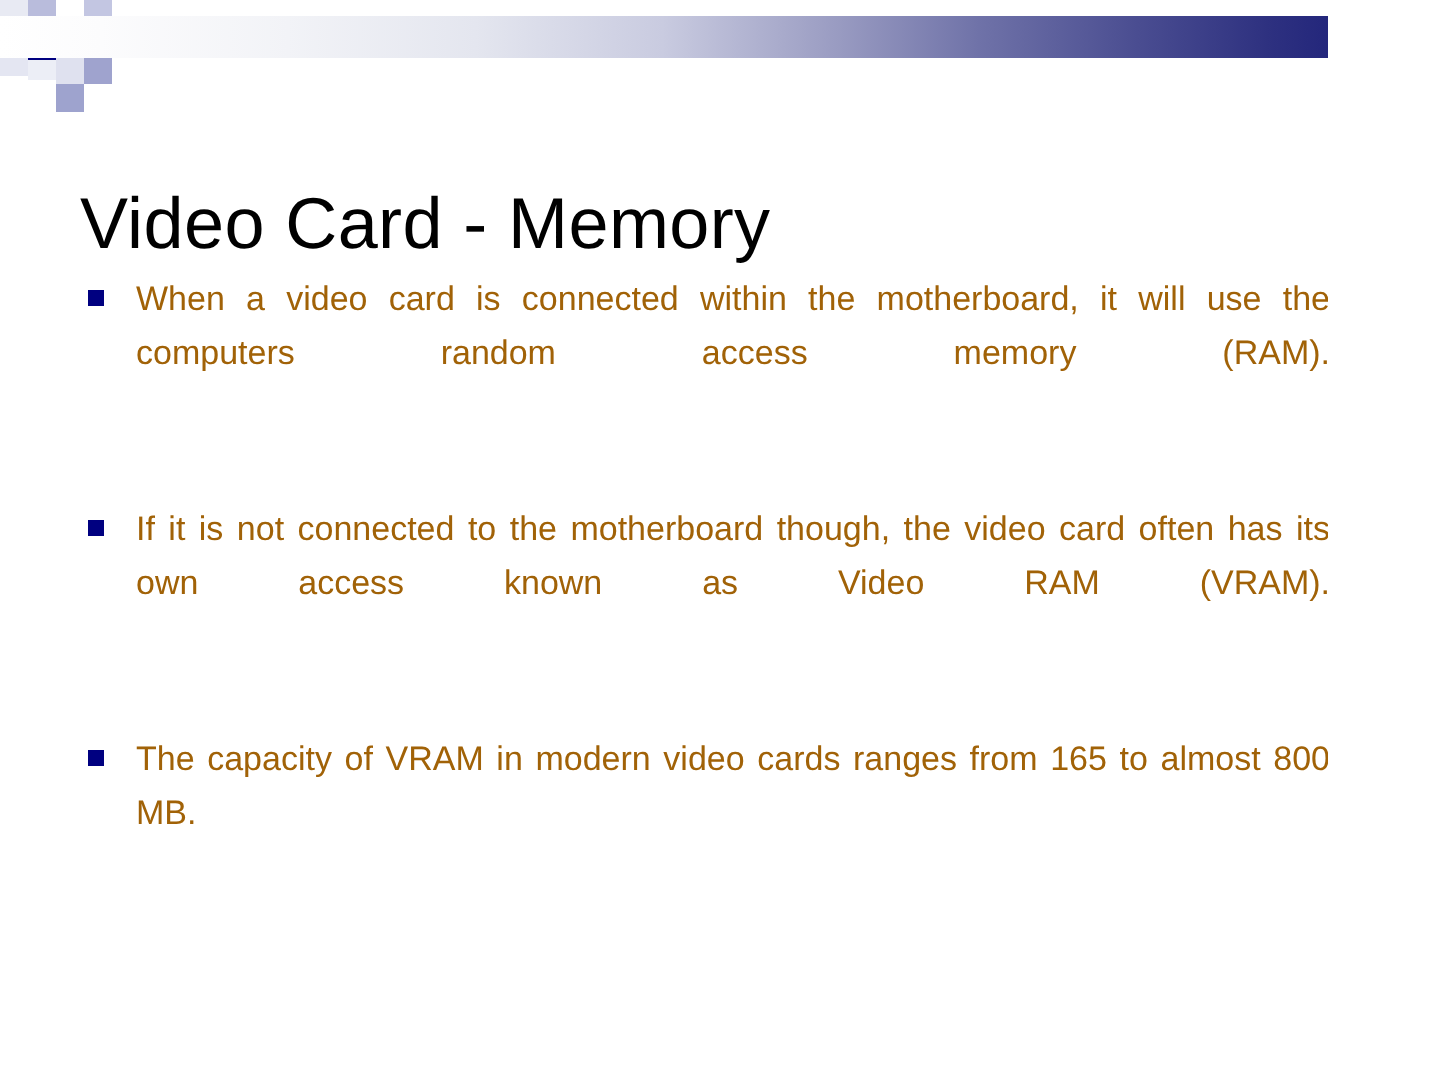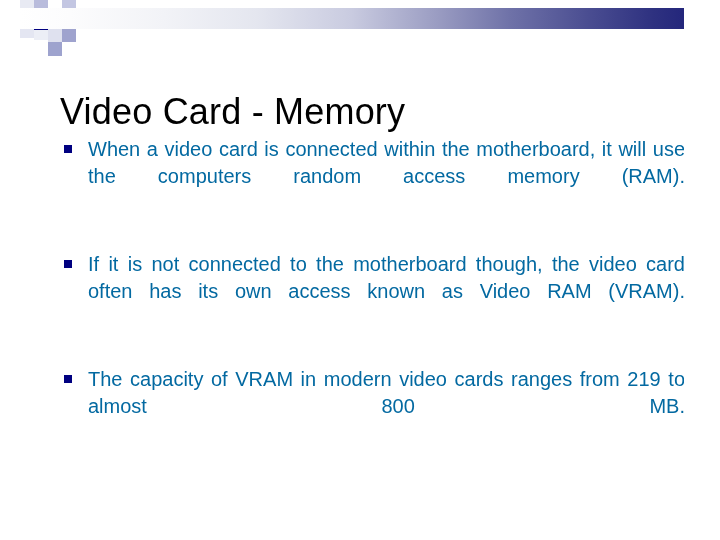--- a/index.html
+++ b/index.html
@@ -13,21 +13,20 @@
     font-family: "Liberation Sans", sans-serif;
     overflow: hidden;
   }
 
   .slide {
     position: relative;
     width: 664px;
     height: 540px;
     background: #ffffff;
     overflow: hidden;
-    margin-left: 20px;
   }
 
   
   .header-band {
     position: absolute;
     left: 0;
     top: 8px;
     width: 720px;
     height: 21px;
     background: linear-gradient(to right,
@@ -75,23 +74,23 @@
   .body {
     position: absolute;
     left: 40px;
     top: 136px;
     width: 625px;
   }
   .bullet {
     position: relative;
     padding-left: 28px;
     margin-bottom: 34px;
-    font-size: 20px;
+    font-size: 17px;
     line-height: 27px;
-    color: #0369a1;
+    color: #a16207;
     text-align: justify;
   }
   .bullet:last-child {
     margin-bottom: 0;
   }
   .bullet .marker {
     position: absolute;
     left: 4px;
     top: 9px;
     width: 8px;
@@ -146,17 +145,17 @@
       <span class="txt">When a video card is connected within the motherboard, it will use the computers random access memory (RAM).</span>
     </div>
 
     <div class="bullet">
       <span class="marker" style="background: rgb(0, 0, 128);"></span>
       <span class="txt">If it is not connected to the motherboard though, the video card often has its own access known as Video RAM (VRAM).</span>
     </div>
 
     <div class="bullet">
       <span class="marker" style="background: rgb(0, 0, 128);"></span>
-      <span class="txt">The capacity of VRAM in modern video cards ranges from 219 to almost 800 MB.</span>
+      <span class="txt">The capacity of VRAM in modern video cards ranges from 165 to almost 800 MB.</span>
     </div>
 
   </div>
 </div>
 
 </body></html>

